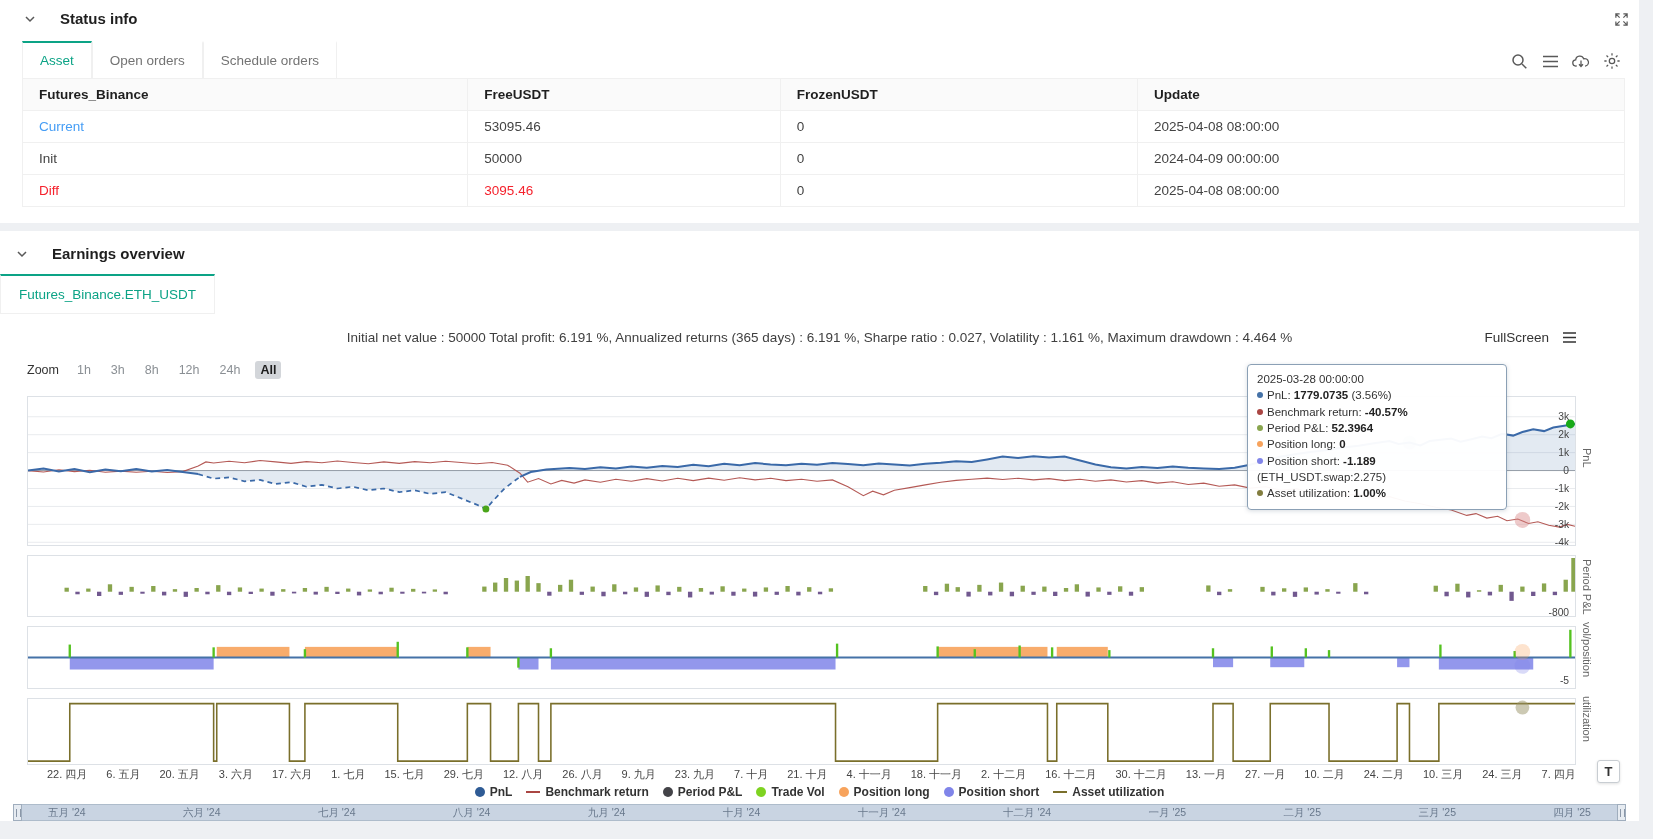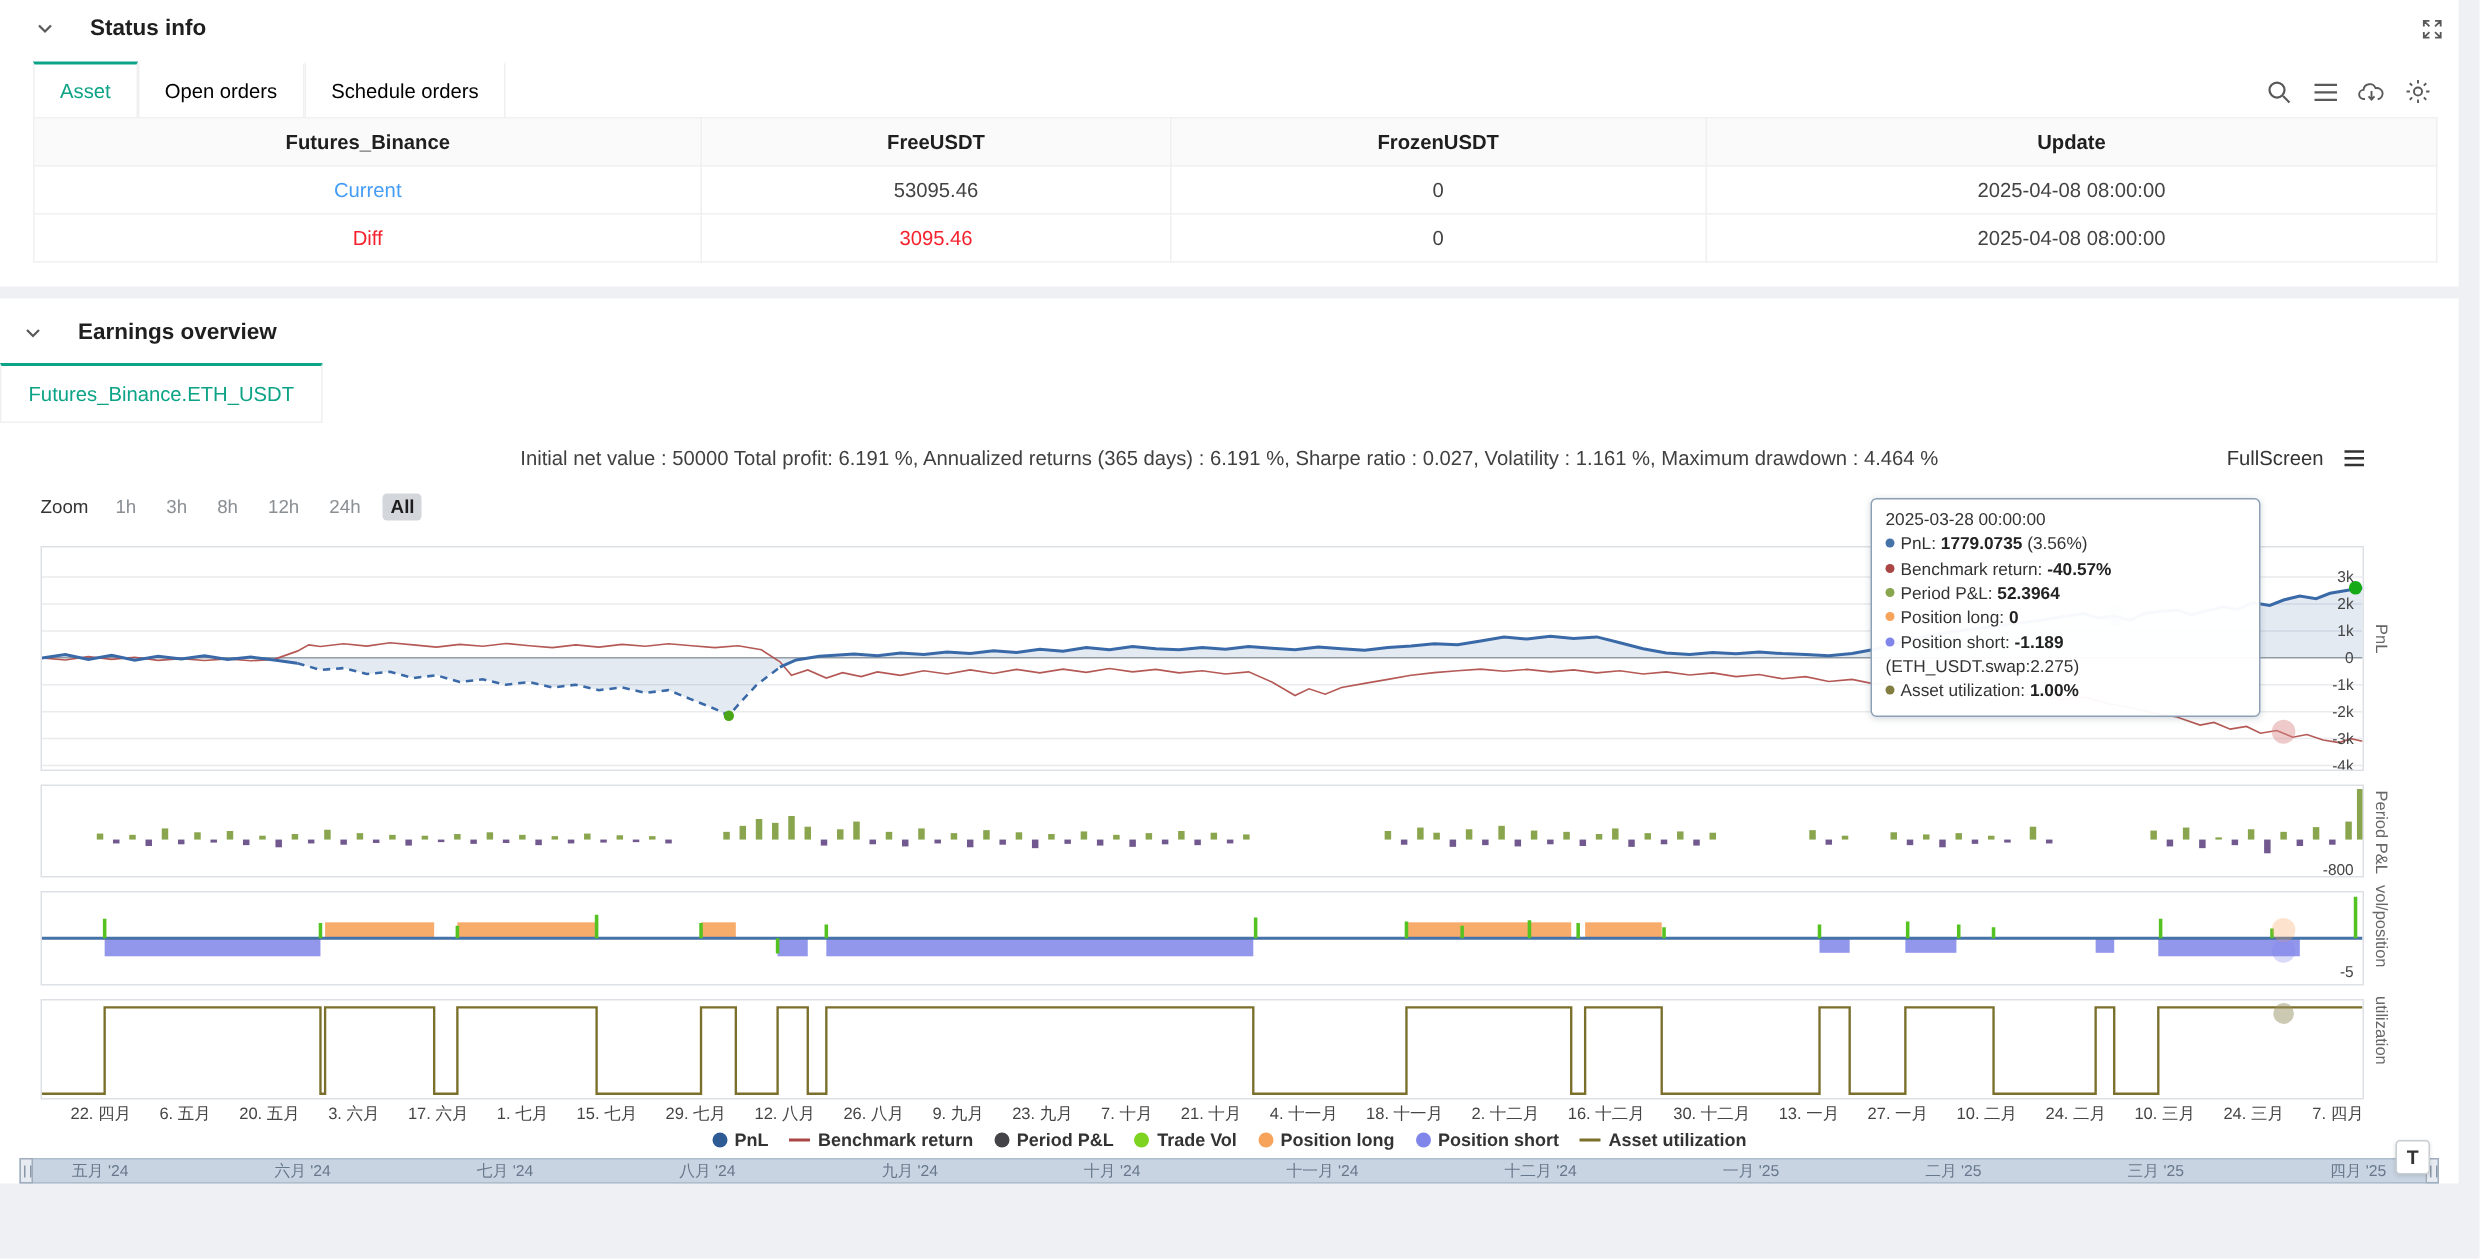--- a/index.html
+++ b/index.html
@@ -6,26 +6,26 @@
   html,body{width:1653px;height:839px;overflow:hidden}
   body{background:#eef0f3;font-family:"Liberation Sans",sans-serif;color:#262626;font-size:13.5px}
   .card{background:#fff;margin-right:14px;position:relative}
   .card1{padding:10px 14px 16px 22px}
   .card2{margin-top:8px;padding:14px 0 0 0;min-height:560px}
   .sec-head{display:flex;align-items:center;gap:24px;font-size:15px;font-weight:700;color:#1f1f1f;padding-left:2px}
   .card2 .sec-head{padding-left:16px}
   .chev{color:#595959;display:inline-flex}
   .expand-btn{position:absolute;top:12px;right:10px;color:#595959;cursor:pointer}
   .tabs{display:flex;margin-top:14px}
-  .tab{padding:10px 17px;color:#000000;border:1px solid #f0f0f0;border-bottom:none;background:#fff;border-top:2px solid transparent;cursor:pointer;white-space:nowrap}
+  .tab{padding:10px 17px;color:#737373;border:1px solid #f0f0f0;border-bottom:none;background:#fff;border-top:2px solid transparent;cursor:pointer;white-space:nowrap}
   .tab.active{color:#0ca386;border-top-color:#0ca386;font-weight:500}
   .icon-row{position:absolute;right:18px;top:52px;display:flex;gap:13px;align-items:center;color:#595959}
   .icon-row .ic{width:18px;height:18px;display:inline-flex;align-items:center;justify-content:center;cursor:pointer}
   table{width:100%;border-collapse:collapse}
-  th,td{border:1px solid #f0f0f0;text-align:center;padding:8px 16px;font-size:13.5px}
+  th,td{border:1px solid #f0f0f0;text-align:left;padding:8px 16px;font-size:13.5px}
   th{background:#fafafa;font-weight:700;color:#1f1f1f}
   td{color:#434343}
   .c0{width:27.8%}.c1{width:19.5%}.c2{width:22.3%}
   .etab-row{margin-top:12px;display:flex}
   .etab{padding:11px 18px;border:1px solid #f0f0f0;border-top:2px solid #0ca386;color:#0ca386;font-weight:500;cursor:pointer}
   .summary-row{position:relative;margin-top:16px;height:18px;color:#404040;text-align:center}
   .fullscreen{position:absolute;right:90px;top:0;color:#333;cursor:pointer}
   .fs-menu{position:absolute;right:62px;top:1px;cursor:pointer}
   .zoom-row{margin:12px 0 0 27px;display:flex;align-items:center;gap:13px;font-size:12.5px;height:20px}
   .zoom-lab{color:#333}
@@ -111,20 +111,26 @@
           <th>FrozenUSDT</th>
           <th>Update</th>
         </tr>
       </thead>
     <tbody>
         <tr>
           <td><span style="color: rgb(69, 157, 245); cursor: pointer;">Current</span></td>
           <td><span>53095.46</span></td>
           <td><span>0</span></td>
           <td><span>2025-04-08 08:00:00</span></td>
+        </tr>
+        <tr>
+          <td><span>Init</span></td>
+          <td><span>50000</span></td>
+          <td><span>0</span></td>
+          <td><span>2024-04-09 00:00:00</span></td>
         </tr>
         <tr>
           <td><span style="color: rgb(245, 34, 45);">Diff</span></td>
           <td><span style="color: rgb(245, 34, 45);">3095.46</span></td>
           <td><span>0</span></td>
           <td><span>2025-04-08 08:00:00</span></td>
         </tr>
       </tbody>
   </table>
 </div>

